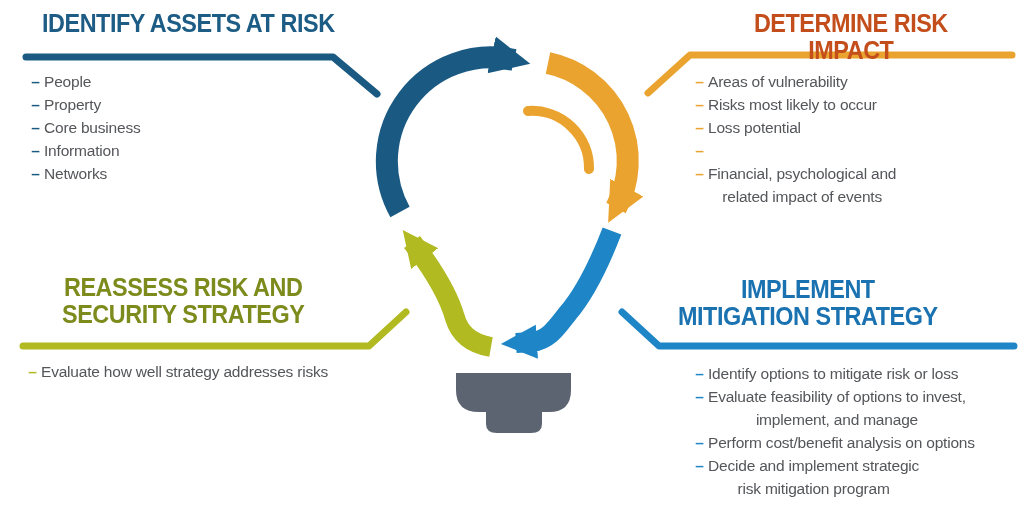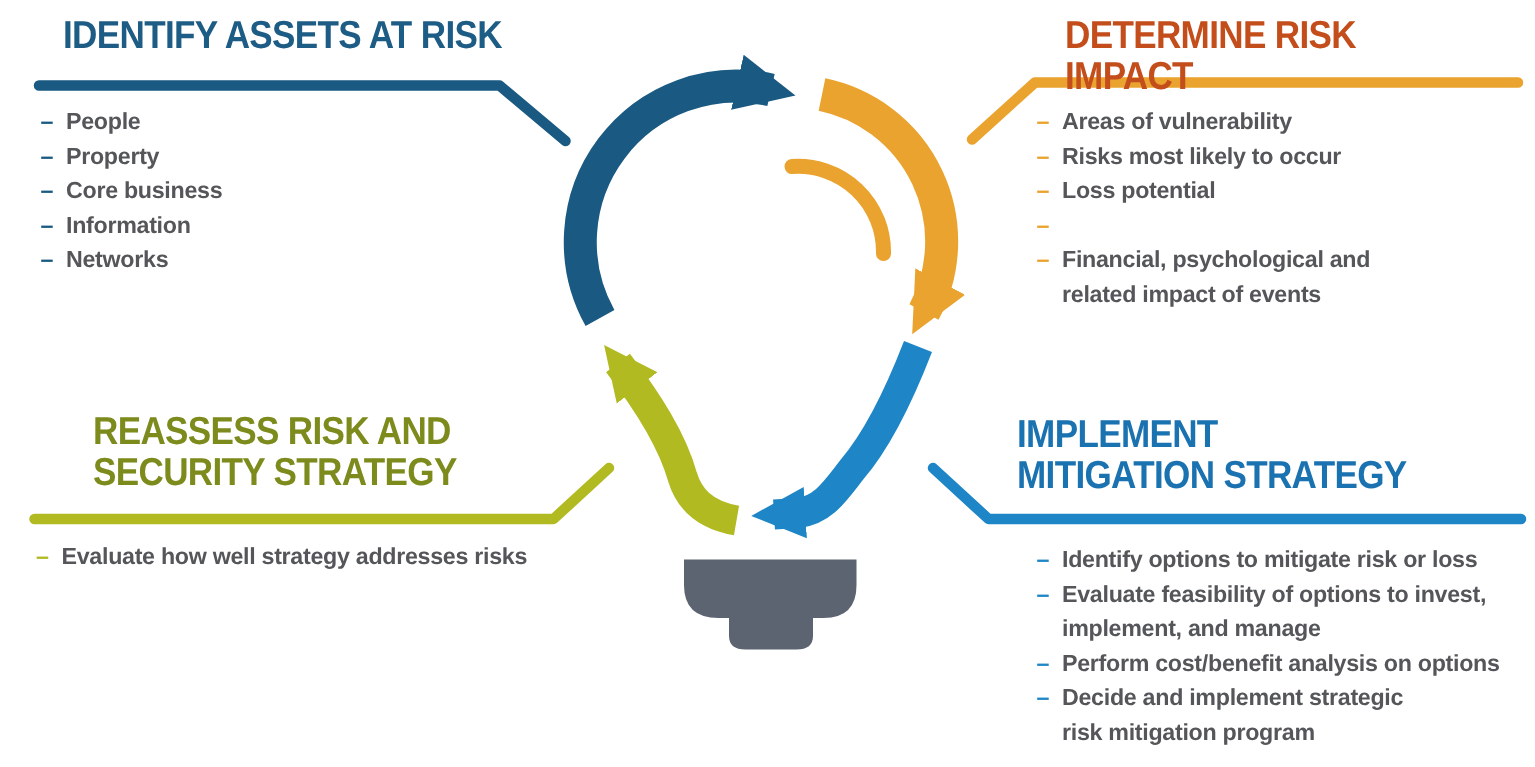--- a/index.html
+++ b/index.html
@@ -1,37 +1,37 @@
 <!DOCTYPE html>
 <html><head>
 <meta charset="utf-8">
 <style>
   html,body{margin:0;padding:0;background:#fff;}
   .canvas{
     position:relative;width:1023px;height:511px;background:#ffffff;overflow:hidden;
     font-family:"Liberation Sans",sans-serif;
   }
   svg.layer{position:absolute;left:0;top:0;width:1023px;height:511px;}
-  .section{position:absolute;}
+  .section{position:absolute;text-align:center;}
   .sec-title{
     margin:0;font-weight:bold;font-size:26px;line-height:27px;letter-spacing:-0.5px;
     transform:scaleX(0.9);transform-origin:left top;white-space:pre-line;
   }
   .tl .sec-title{color:#1D5C84;}
   .tr .sec-title{color:#C34E1B;}
   .bl .sec-title{color:#7D8B1D;}
   .br .sec-title{color:#1B72B1;}
   .list{display:flex;flex-direction:column;}
   .row{display:flex;align-items:flex-start;line-height:23px;font-size:15.5px;letter-spacing:-0.2px;color:#54565A;}
   .dash{width:17px;flex:0 0 17px;font-weight:bold;}
   .tl .dash{color:#1A5A82;}
   .tr .dash{color:#EAA32E;}
   .bl .dash{color:#B1BA20;}
   .br .dash{color:#1E86C6;}
-  .txt{white-space:pre-line;font-weight:bold;}
+  .txt{white-space:pre-line;}
 </style>
 </head>
 <body>
 
 <div class="canvas">
 
   <svg class="layer" viewBox="0 0 1023 511">
     <defs>
       <marker id="ah-blue" viewBox="0 0 10 10" refX="5.5" refY="5" markerWidth="1.9" markerHeight="1.9" orient="auto">
         <path d="M0,0.5 L9.5,5 L0,9.5 Z" fill="#1A5A82"></path>

